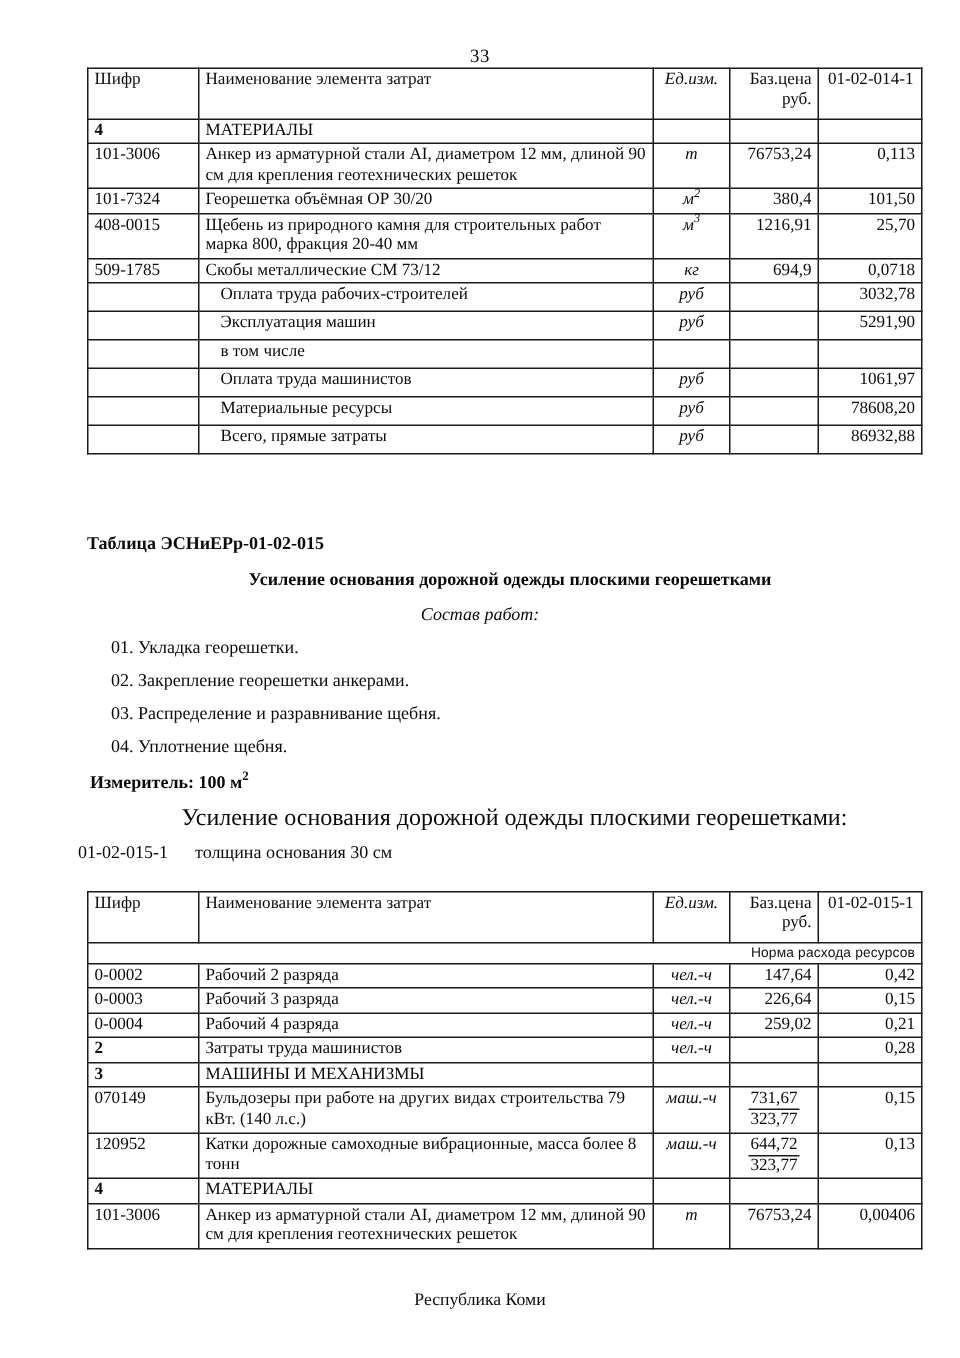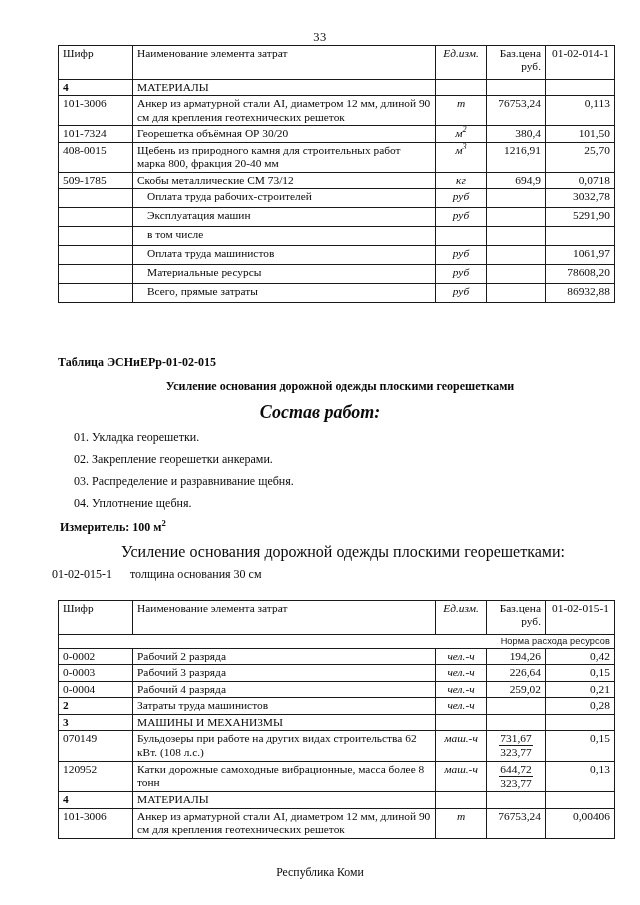--- a/index.html
+++ b/index.html
@@ -102,24 +102,23 @@
   }
   .t-title {
     font-weight: bold;
     font-size: 12px;
     text-align: center;
     margin-top: 9px;
     padding-left: 40px;
   }
   .t-sostav {
     font-style: italic;
-    font-size: 18px;
+    font-size: 12px;
     text-align: center;
     margin-top: 8px;
-    font-weight: bold;
   }
   .work-item {
     font-size: 12px;
     margin-top: 7px;
     padding-left: 44px;
   }
   .t-meas {
     font-weight: bold;
     font-size: 12px;
     margin-top: 9px;
@@ -294,21 +293,21 @@
       <tbody>
 
         <tr class="bandrow">
           <td class="band" colspan="5">Норма расхода ресурсов</td>
         </tr>
 
         <tr>
           <td class="c-code">0-0002</td>
           <td class="c-name">Рабочий 2 разряда</td>
           <td class="c-unit">чел.-ч</td>
-          <td class="c-price">194,26</td>
+          <td class="c-price">147,64</td>
           <td class="c-val">0,42</td>
         </tr>
         <tr>
           <td class="c-code">0-0003</td>
           <td class="c-name">Рабочий 3 разряда</td>
           <td class="c-unit">чел.-ч</td>
           <td class="c-price">226,64</td>
           <td class="c-val">0,15</td>
         </tr>
         <tr>
@@ -330,21 +329,21 @@
         <tr class="grp">
           <td class="c-code">3</td>
           <td class="c-name">МАШИНЫ И МЕХАНИЗМЫ</td>
           <td class="c-unit"></td>
           <td class="c-price"></td>
           <td class="c-val"></td>
         </tr>
 
         <tr>
           <td class="c-code">070149</td>
-          <td class="c-name">Бульдозеры при работе на других видах строительства 62 кВт. (108 л.с.)</td>
+          <td class="c-name">Бульдозеры при работе на других видах строительства 79 кВт. (140 л.с.)</td>
           <td class="c-unit">маш.-ч</td>
           <td class="c-price" style="text-align:center;">
             <span class="frac">
               <span class="num">731,67</span>
               <span class="den">323,77</span>
             </span>
           </td>
           <td class="c-val">0,15</td>
         </tr>
 

